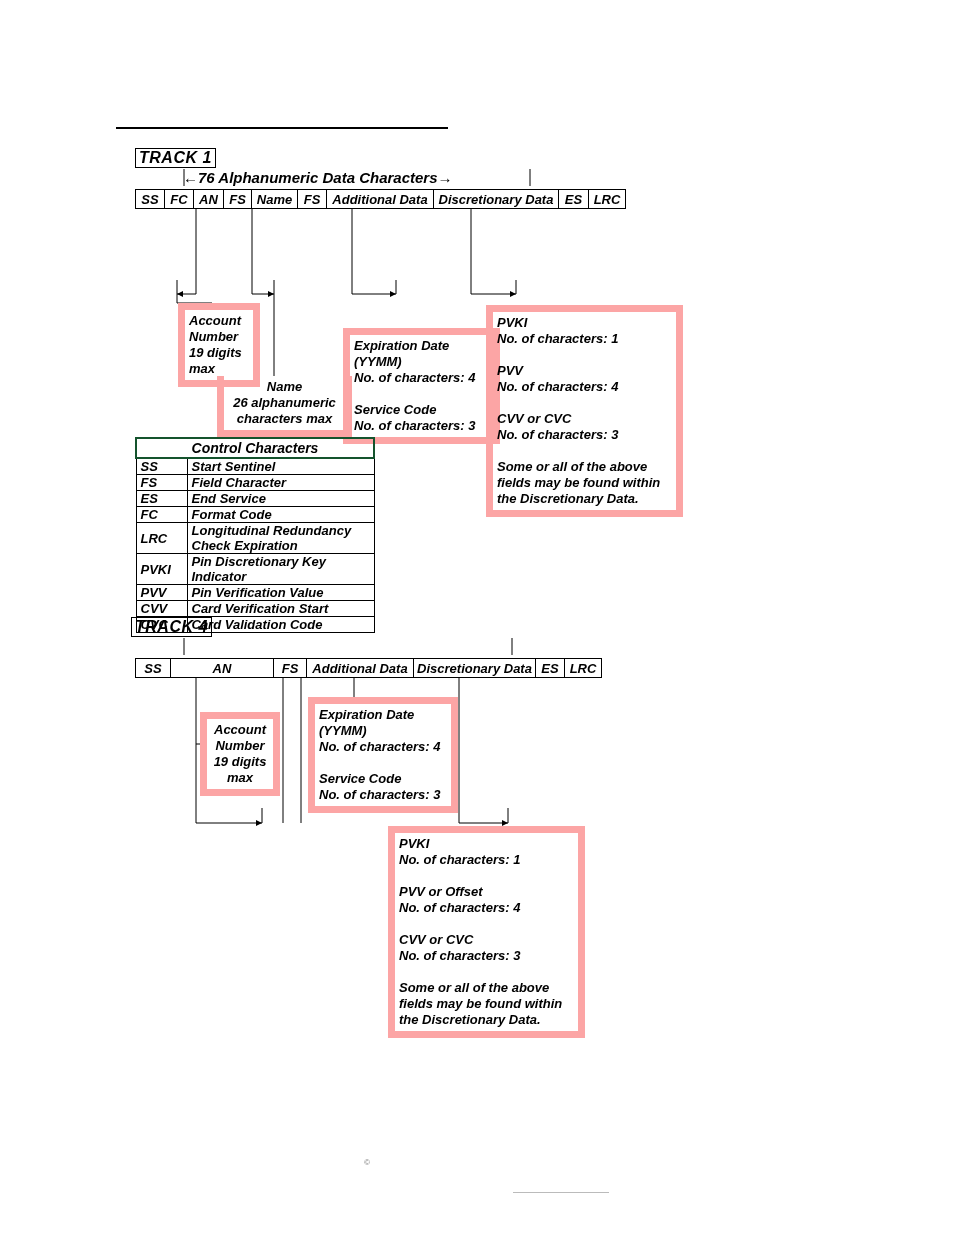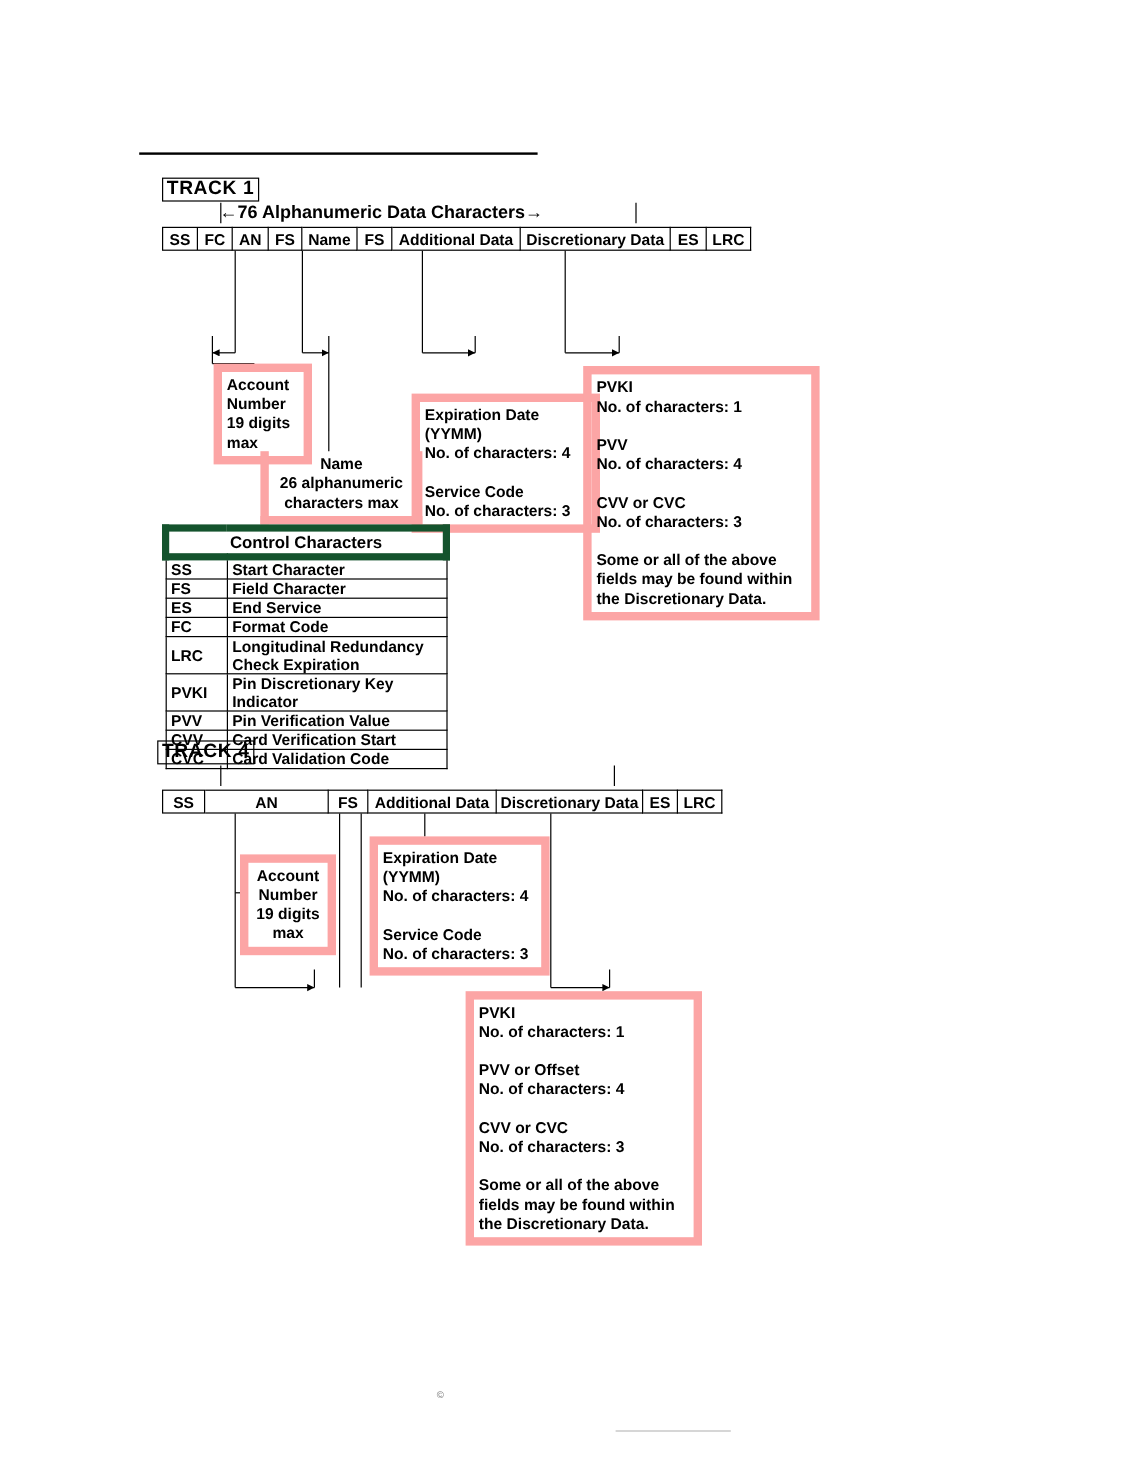--- a/index.html
+++ b/index.html
@@ -1,26 +1,26 @@
 <!DOCTYPE html>
 <html><head>
 <meta charset="utf-8">
 <style>
   html,body{margin:0;padding:0;background:#fff;font-family:Arial,Helvetica,sans-serif;color:#000;}
-  .page{position:relative;width:814px;height:1235px;}
+  .page{position:relative;width:814px;height:1235px;font-style:italic;}
   .abs{position:absolute;}
   .hdr-line{border-top:2px solid #000;}
   .track-label{border:1px solid #000;font-size:16px;font-weight:bold;padding:0 3px;display:inline-block;letter-spacing:0.5px;}
   .subtitle{font-size:15px;font-weight:bold;}
   .box{border:7px solid #fca5a5;font-size:13px;font-weight:bold;line-height:16px;padding:3px 4px;}
   .field-row{display:flex;}
   .field-cell{border:1px solid #000;border-left:none;font-size:13px;font-weight:bold;display:flex;align-items:center;justify-content:center;padding:1px 3px;}
   .field-row .field-cell:first-child{border-left:1px solid #000;}
   .ctrl-table{border:1px solid #000;border-collapse:collapse;}
-  .ctrl-table th{border:6px solid #14532d;font-size:14px;font-weight:bold;text-align:center;padding:1px 6px;}
+  .ctrl-table th{border:2px solid #14532d;font-size:14px;font-weight:bold;text-align:center;padding:1px 6px;}
   .ctrl-table td{border:1px solid #000;font-size:13px;font-weight:bold;padding:0 4px;line-height:15px;}
   .ctrl-code{width:42px;}
   svg{position:absolute;top:0;left:0;pointer-events:none;}
 </style>
 </head>
 <body>
 
 <div class="page">
 
   <div class="abs hdr-line" style="left:116px;top:127px;width:332px;"></div>
@@ -120,21 +120,21 @@
 Some or all of the above fields may be found within the Discretionary Data.</span>
   </div>
 
   <table class="abs ctrl-table" style="left:135px;top:437px;width:240px;">
     <tbody>
         <tr>
           <th colspan="2">Control Characters</th>
         </tr>
     <tr>
           <td class="ctrl-code">SS</td>
-          <td>Start Character</td>
+          <td>Start Sentinel</td>
         </tr>
     <tr>
           <td class="ctrl-code">FS</td>
           <td>Field Character</td>
         </tr>
     <tr>
           <td class="ctrl-code">ES</td>
           <td>End Service</td>
         </tr>
     <tr>

